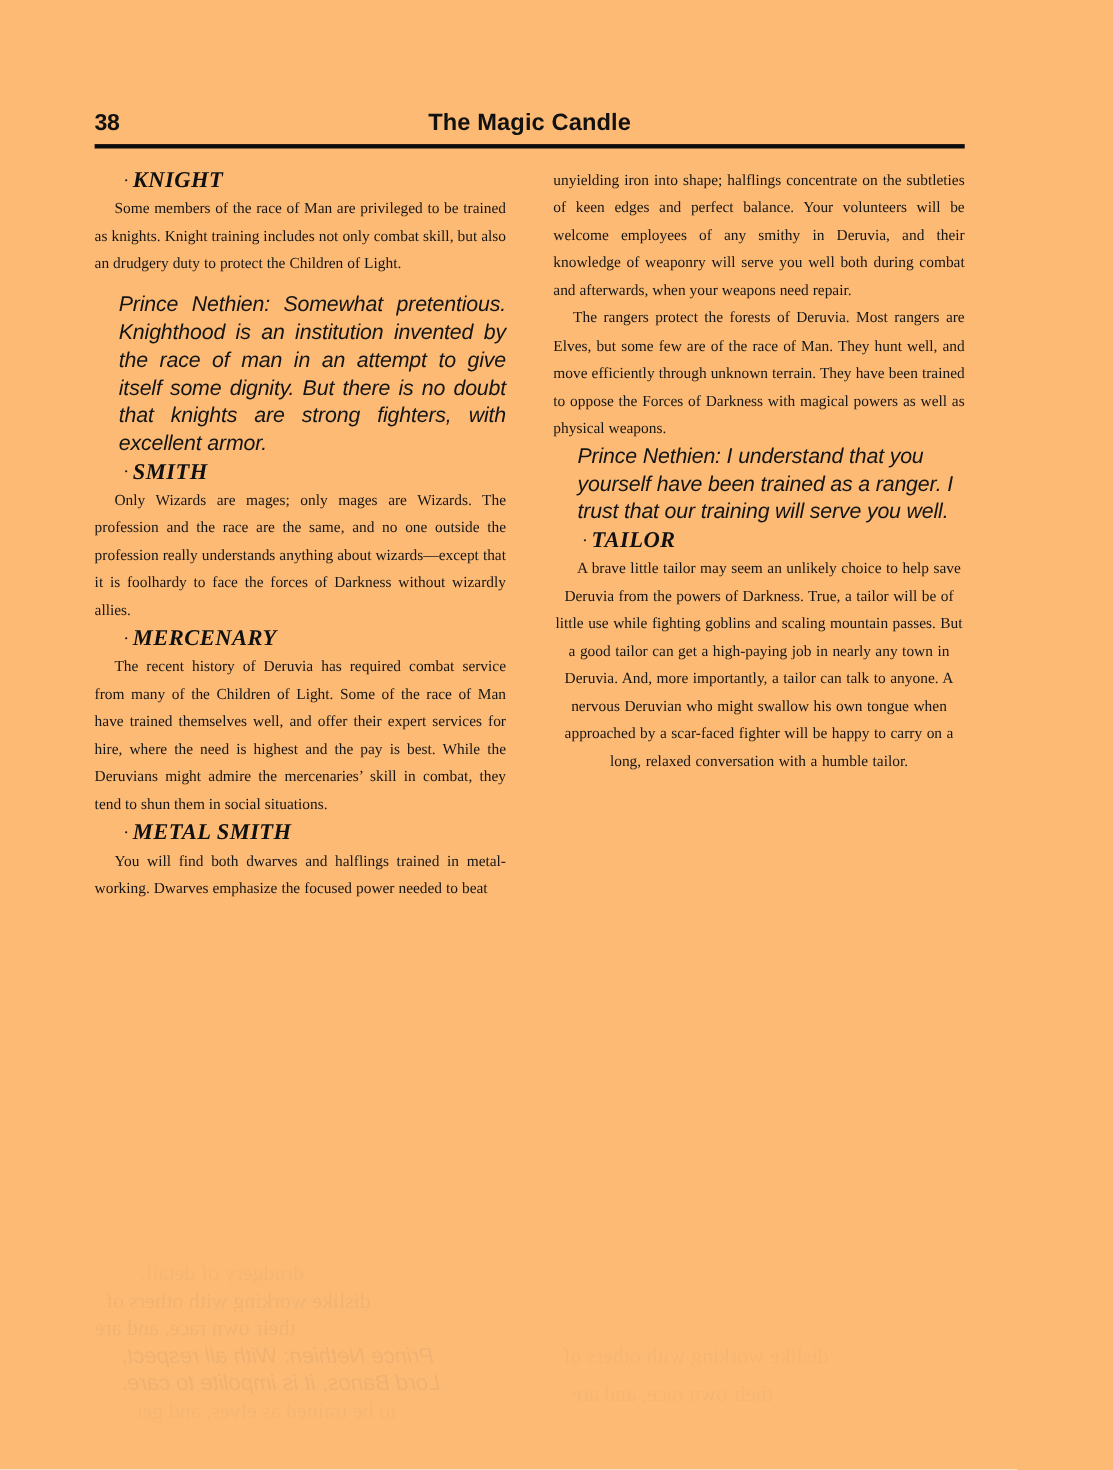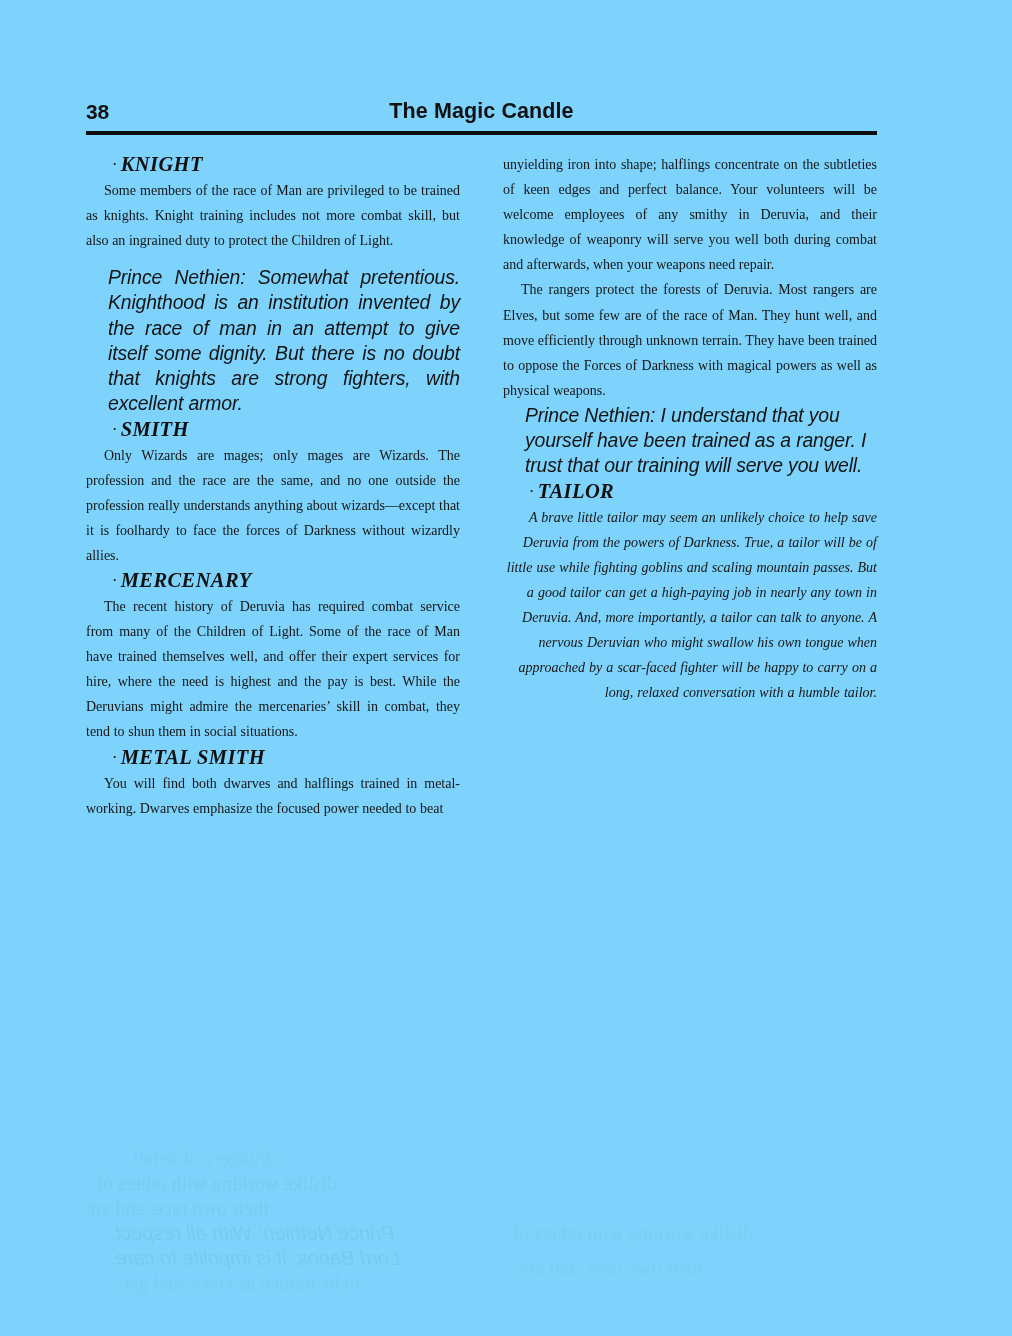--- a/index.html
+++ b/index.html
@@ -12,21 +12,21 @@
     height: 1336px;
     position: relative;
     overflow: hidden;
     font-family: "Liberation Serif", serif;
     color: #141414;
   }
 
   .page {
     position: absolute;
     inset: 0;
-    background: #7dd3fc;
+    background: #fdba74;
   }
 
   
   .running-head {
     position: absolute;
     left: 86px;
     top: 100px;
     width: 791px;
     height: 30px;
   }
@@ -101,23 +101,22 @@
     padding: 0;
     font-family: "Liberation Serif", serif;
     font-size: 14px;
     line-height: 25.1px;
     text-align: justify;
     text-indent: 18px;
     color: #151515;
     word-spacing: 0.1px;
   }
   p.body.ragged {
-    text-align: right;
+    text-align: center;
     word-spacing: 0.6px;
-    font-style: italic;
   }
   p.body.noindent { text-indent: 0; }
 
   p.quote {
     margin: 0;
     padding: 0 0 0 22px;
     font-family: "Liberation Sans", sans-serif;
     font-style: italic;
     font-size: 19.4px;
     line-height: 25.2px;
@@ -173,21 +172,21 @@
     <span class="folio">38</span>
     <span class="head-title">The Magic Candle</span>
   </div>
   <div class="head-rule"></div>
 
   <div class="columns">
 
     <div class="col col-left">
 
       <h2 class="section-head"><span class="bullet">·</span><span>KNIGHT</span></h2>
-      <p class="body">Some members of the race of Man are privileged to be trained as knights. Knight training includes not more combat skill, but also an ingrained duty to protect the Children of Light.</p>
+      <p class="body">Some members of the race of Man are privileged to be trained as knights. Knight training includes not only combat skill, but also an drudgery duty to protect the Children of Light.</p>
       <p class="quote justify">Prince Nethien: Somewhat pretentious. Knighthood is an institution invented by the race of man in an attempt to give itself some dignity. But there is no doubt that knights are strong fighters, with excellent armor.</p>
 
       <h2 class="section-head"><span class="bullet">·</span><span>SMITH</span></h2>
       <p class="body">Only Wizards are mages; only mages are Wizards. The profession and the race are the same, and no one outside the profession really understands anything about wizards—except that it is foolhardy to face the forces of Darkness without wizardly allies.</p>
 
       <h2 class="section-head"><span class="bullet">·</span><span>MERCENARY</span></h2>
       <p class="body">The recent history of Deruvia has required combat service from many of the Children of Light. Some of the race of Man have trained themselves well, and offer their expert services for hire, where the need is highest and the pay is best. While the Deruvians might admire the mercenaries’ skill in combat, they tend to shun them in social situations.</p>
 
       <h2 class="section-head"><span class="bullet">·</span><span>METAL SMITH</span></h2>
       <p class="body">You will find both dwarves and halflings trained in metal-working. Dwarves emphasize the focused power needed to beat</p>

